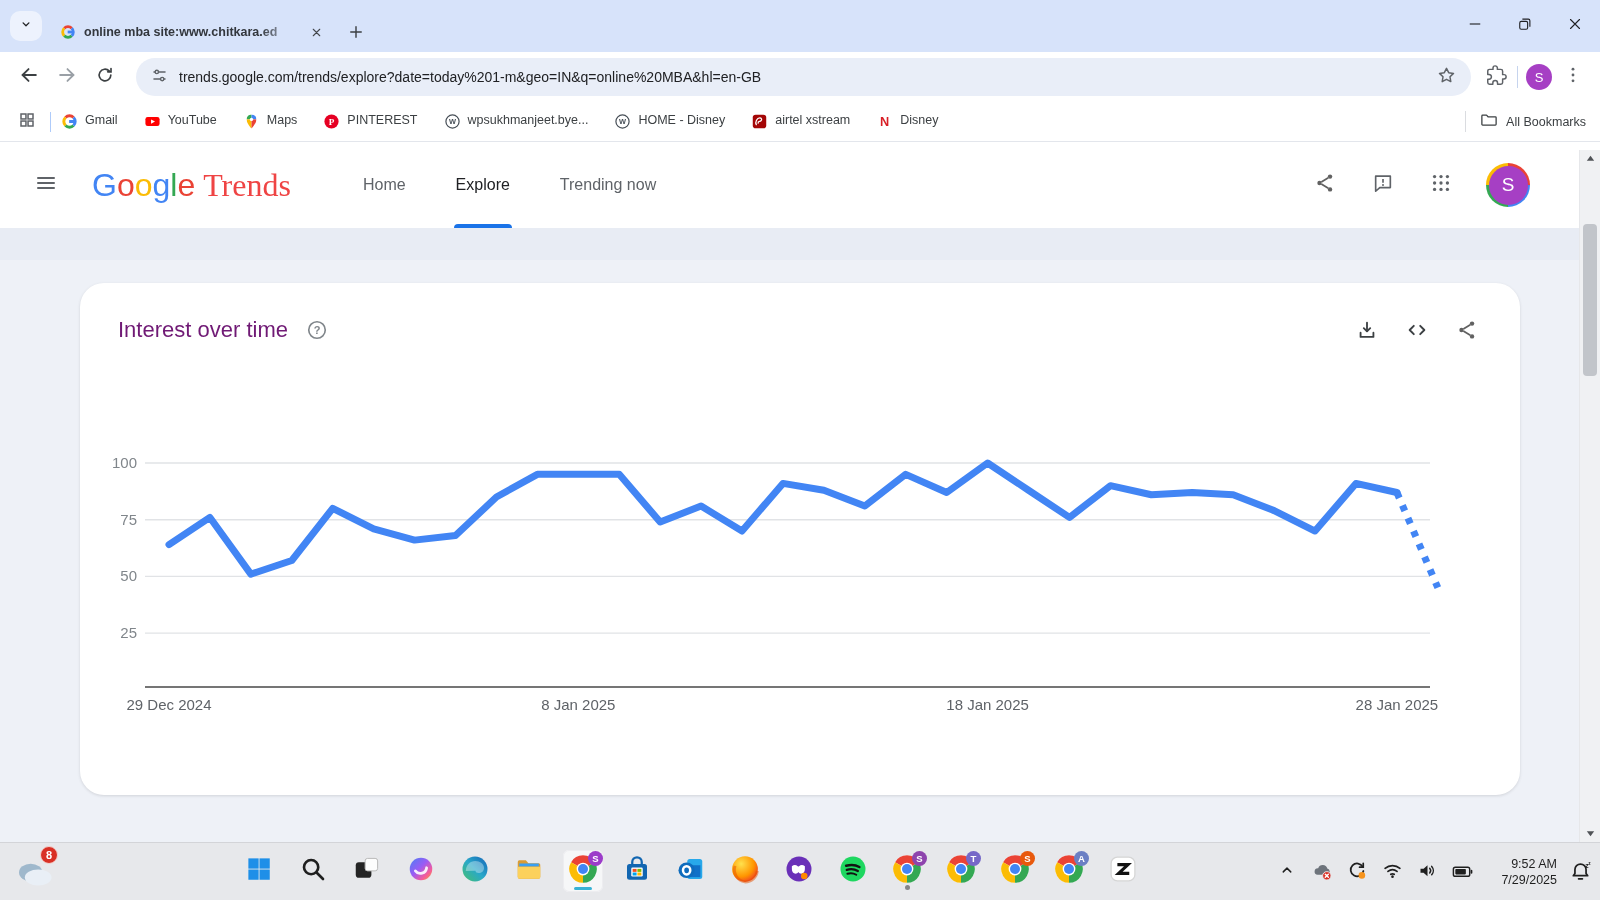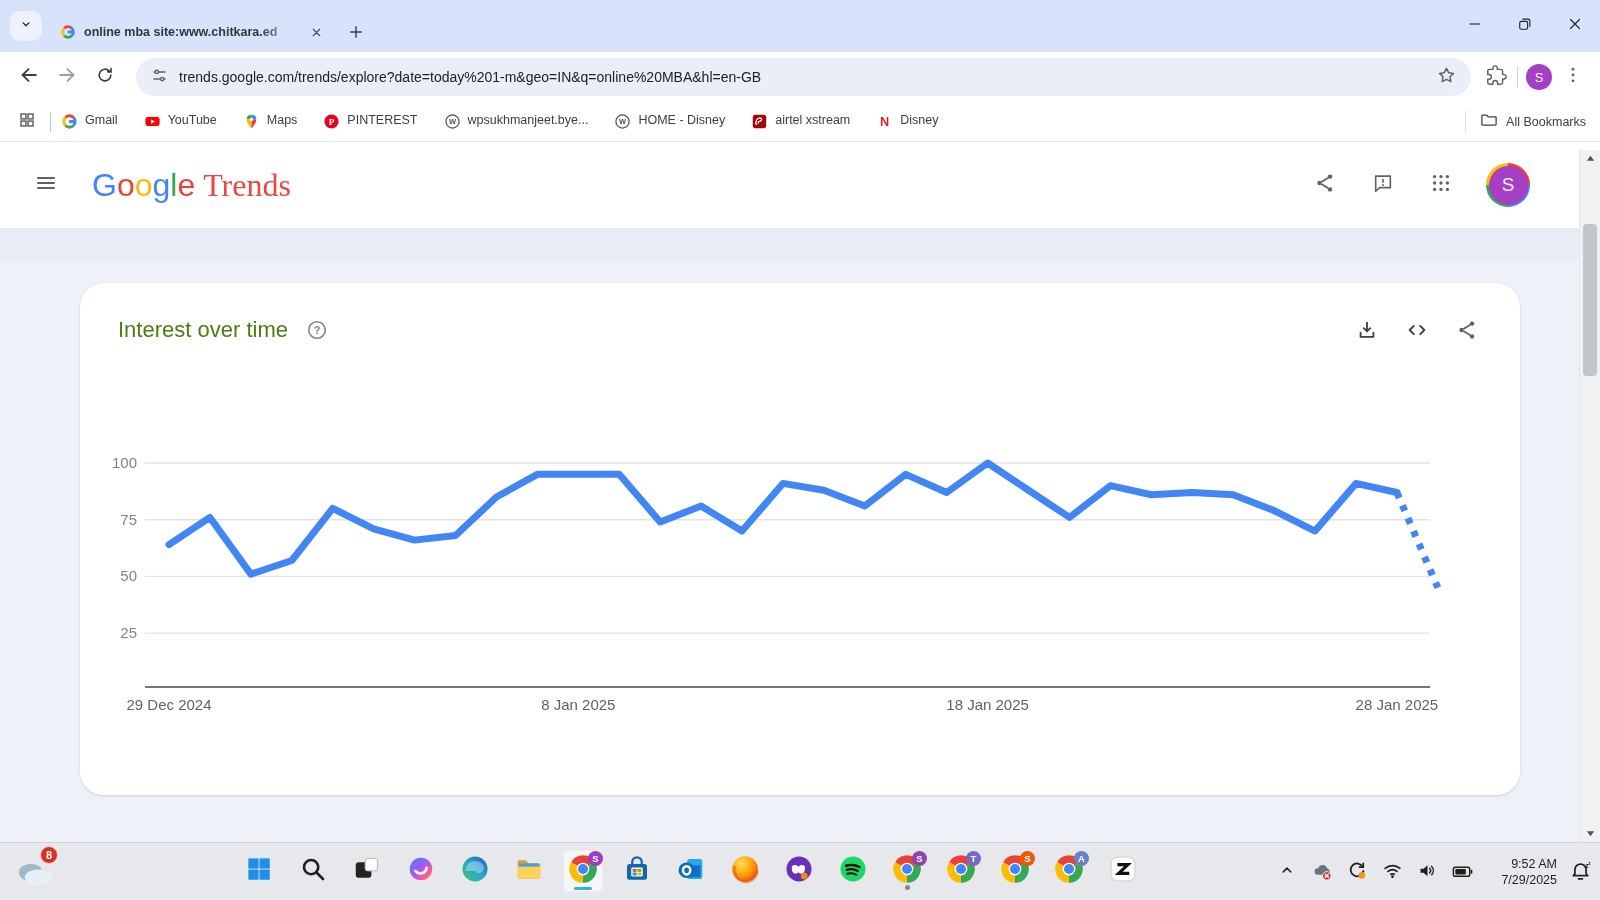--- a/index.html
+++ b/index.html
@@ -61,21 +61,21 @@
   .gt-ic { width:26px; height:26px; display:grid; place-items:center; }
   .gavatar-ring { width:44px; height:44px; border-radius:50%; padding:2.5px;
     background:conic-gradient(#ea4335 0 25%, #4285f4 0 50%, #34a853 0 75%, #fbbc05 0 100%); }
   .gavatar { width:100%; height:100%; border-radius:50%; background:#a63fc4; color:#fff; font-size:19px;
     display:grid; place-items:center; }
   .band { height:32px; background:#e8ecf4; }
 
   .card { position:absolute; left:80px; top:141px; width:1440px; height:512px; background:#fff;
     border-radius:24px; box-shadow:0 1px 3px rgba(60,64,67,.16); }
   .card-head { display:flex; align-items:center; padding:34px 42px 0 38px; }
-  .card-title { font-size:22px; color:#4d7c0f; }
+  .card-title { font-size:22px; color:#701a75; }
   .help-ic { margin-left:18px; width:22px; height:22px; }
   .card-actions { margin-left:auto; display:flex; gap:28px; }
   .card-actions .ca { width:22px; height:22px; display:grid; place-items:center; }
   .chart-svg { position:absolute; left:0; top:0; pointer-events:none; }
 
   
   .pg-scroll { position:absolute; right:0; top:150px; width:21px; height:692px; background:#f0f1f3; border-left:1px solid #e6e7ea; }
   .sc-arrow { position:absolute; left:0; width:20px; height:17px; display:grid; place-items:center; }
   .sc-thumb { position:absolute; left:3px; top:74px; width:14px; height:152px; background:#c2c5ca; border-radius:4px; }
 
@@ -332,20 +332,25 @@
                 <path d="M4 7h16"></path>
                 <path d="M4 12h16"></path>
                 <path d="M4 17h16"></path>
               </g>
             </svg></span>
         </div>
       <div class="gt-logo">
         <span class="gword" id="gword"><span class="g0">G</span><span class="g1">o</span><span class="g2">o</span><span class="g3">g</span><span class="g4">l</span><span class="g5">e</span></span>
         <span class="tword">Trends</span>
       </div>
+      <div class="gt-nav" id="gt-nav">
+          <div class="nav-item">Home</div>
+          <div class="nav-item active">Explore</div>
+          <div class="nav-item">Trending now</div>
+        </div>
       <div class="gt-actions">
         <div class="gt-ic">
             <span><svg viewBox="0 0 24 24" width="22" height="22" xmlns="http://www.w3.org/2000/svg">
                 <g fill="#616161">
                   <circle cx="17.5" cy="5" r="2.4"></circle>
                   <circle cx="6" cy="12" r="2.4"></circle>
                   <circle cx="17.5" cy="19" r="2.4"></circle>
                 </g>
                 <g stroke="#616161" stroke-width="1.9">
                   <path d="M8 10.8l7.6-4.6M8 13.2l7.6 4.6"></path>

